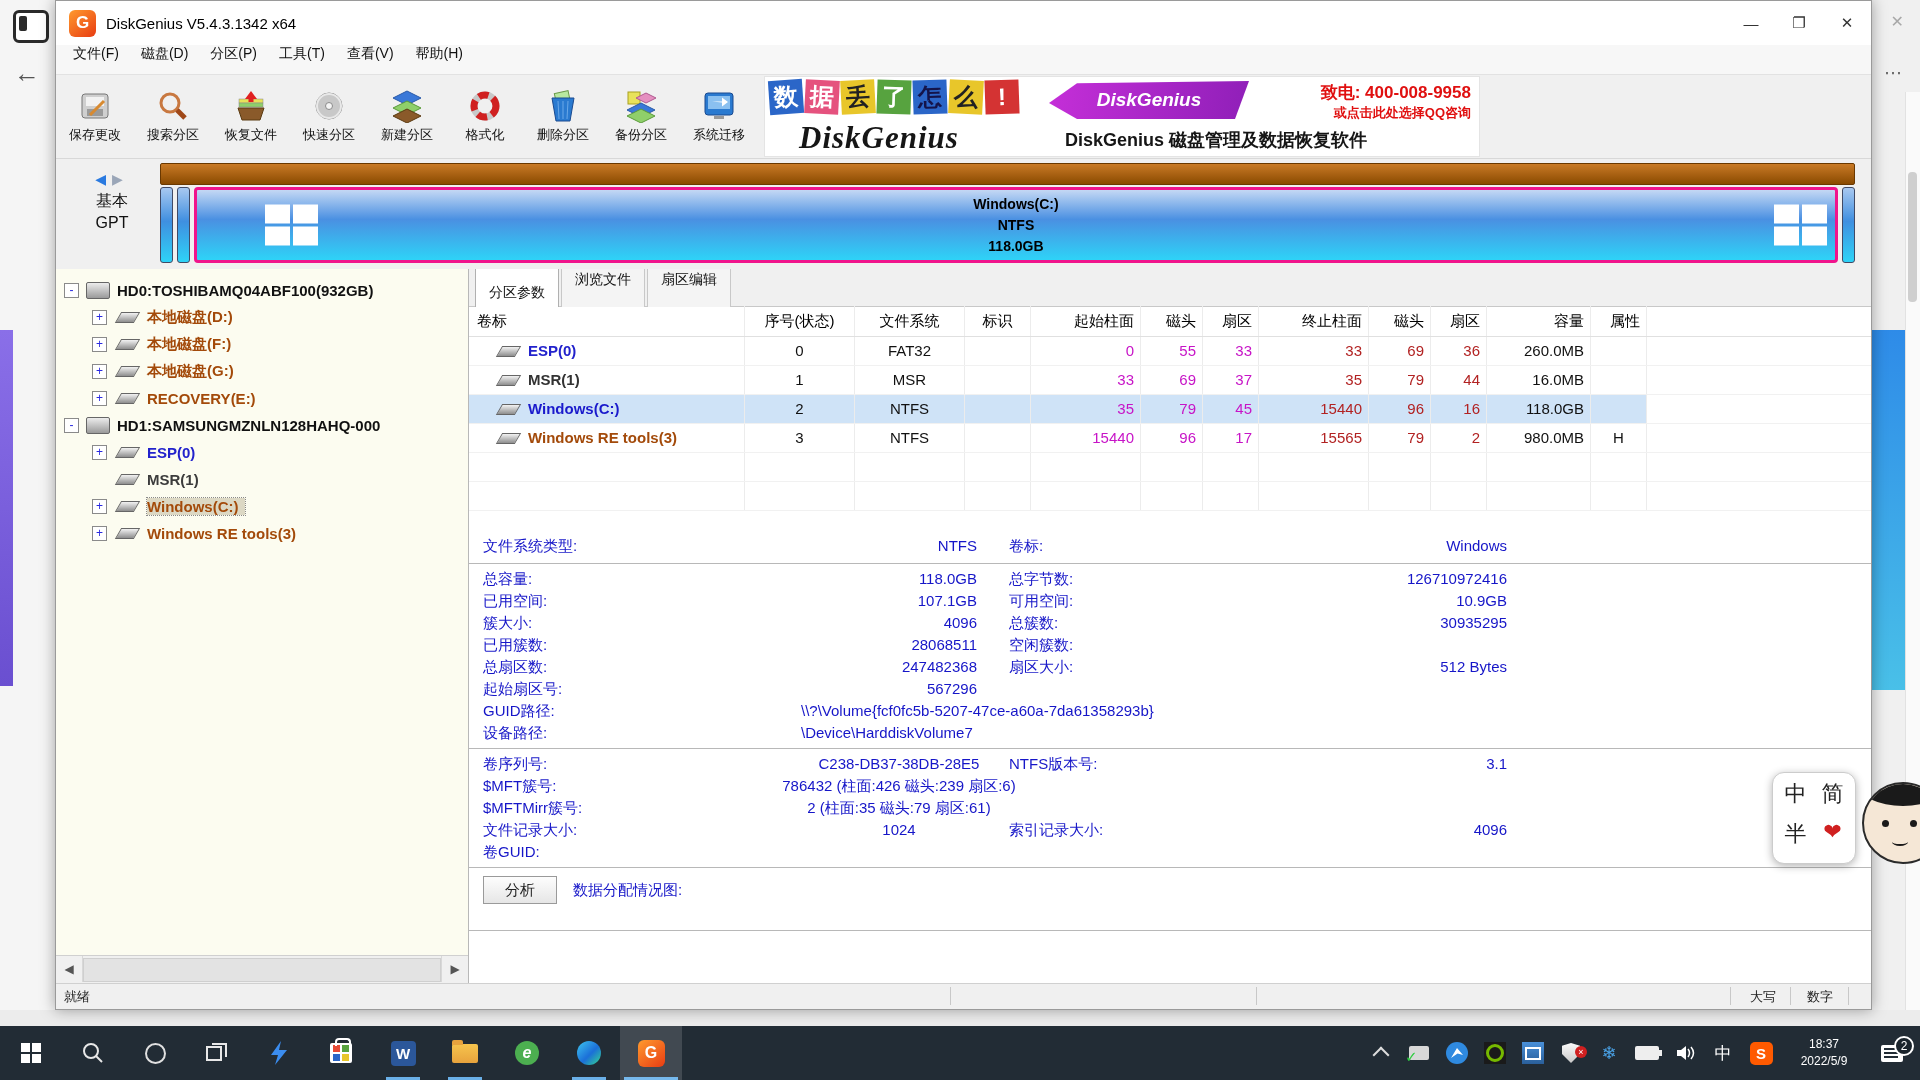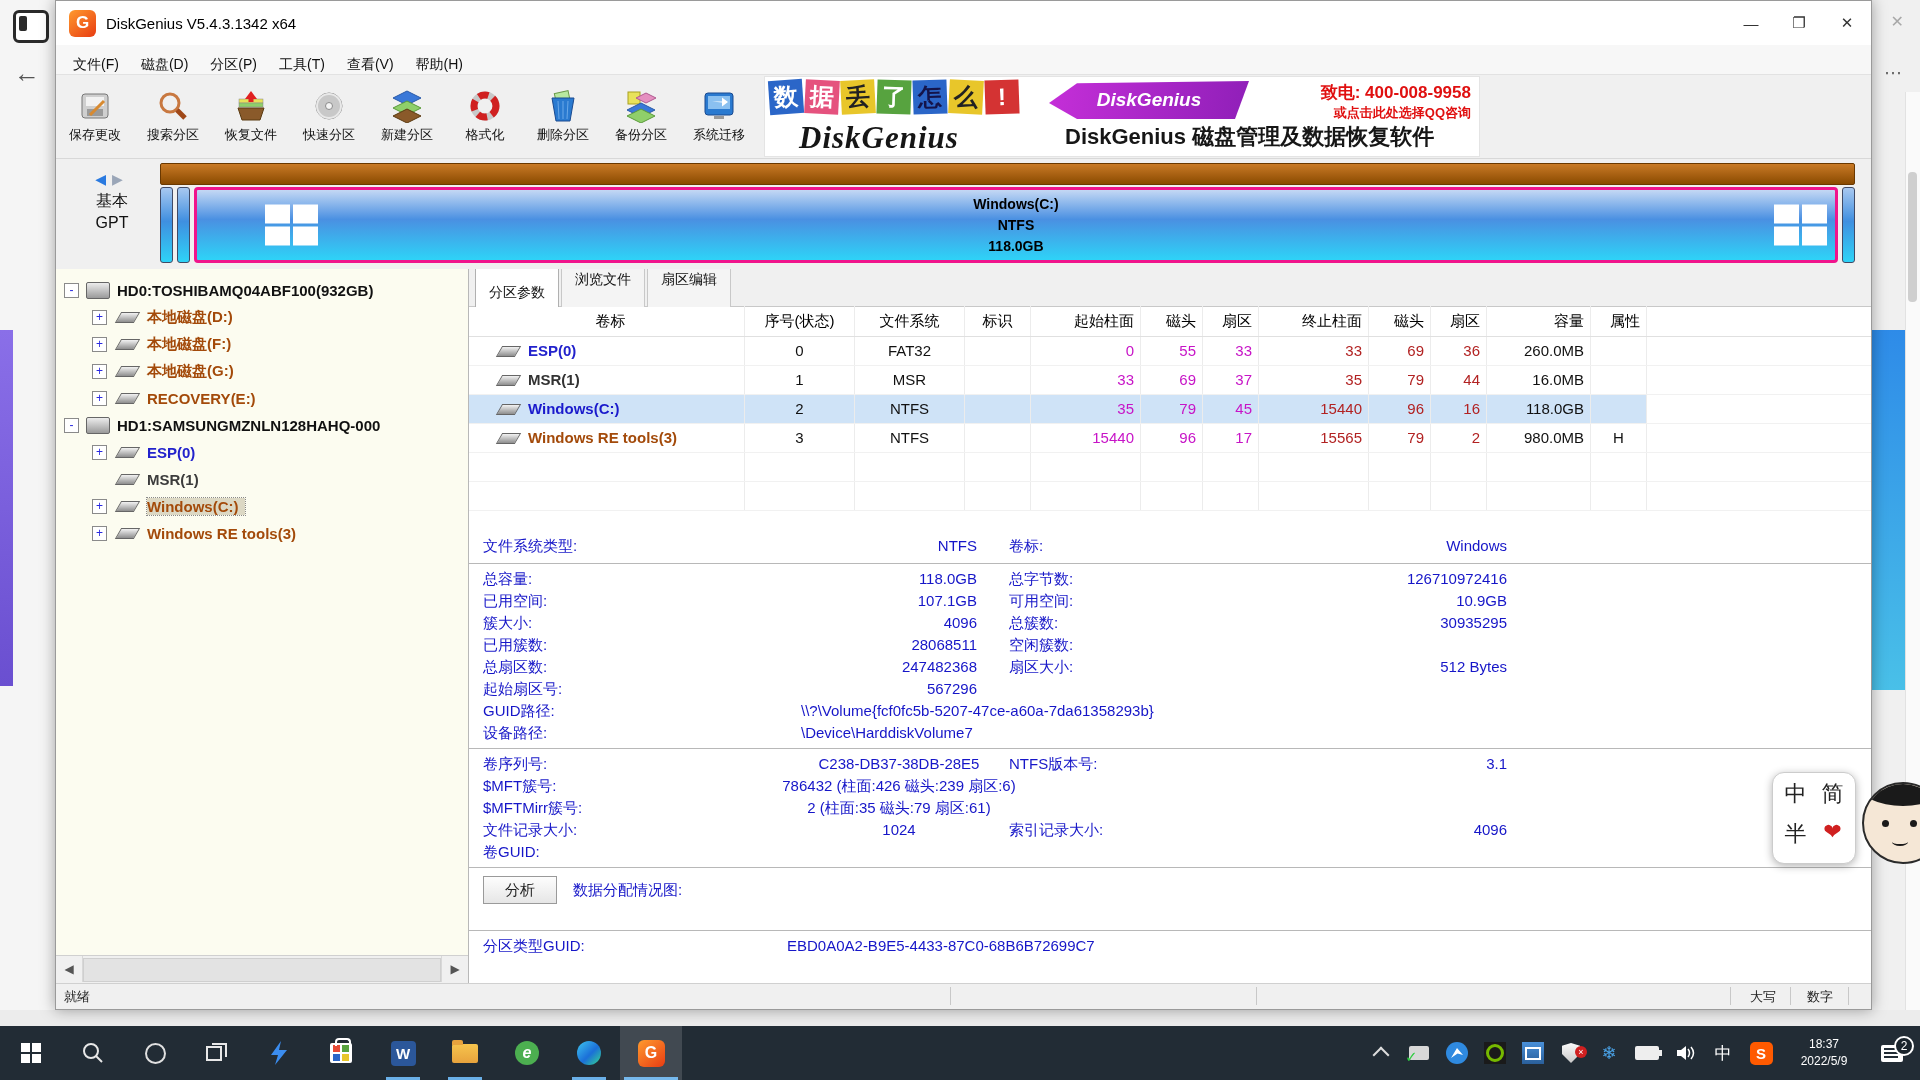--- a/index.html
+++ b/index.html
@@ -22,21 +22,21 @@
   
   .app{position:absolute;left:55px;top:0;width:1817px;height:1010px;background:#f0f0f0;
     border:1px solid #9a9a9a;box-sizing:border-box;display:flex;flex-direction:column;box-shadow:0 0 14px rgba(0,0,0,.35);}
   .titlebar{height:44px;background:#fff;display:flex;align-items:center;flex:0 0 auto;}
   .app-ico{width:27px;height:27px;margin-left:13px;border-radius:6px;background:linear-gradient(140deg,#ff9a2e,#e83c12);
     color:#fff;font-weight:bold;font-size:17px;display:flex;align-items:center;justify-content:center;}
   .title-text{margin-left:10px;font-size:15px;color:#000;}
   .winctl{margin-left:auto;display:flex;height:100%;}
   .winctl div{width:48px;display:flex;align-items:center;justify-content:center;font-size:15px;color:#333;}
   
-  .menubar{height:29px;background:#f7f7f7;border-bottom:1px solid #e2e2e2;display:flex;align-items:flex-end;padding-left:6px;flex:0 0 auto;font-size:14px;}
+  .menubar{height:29px;background:#f7f7f7;border-bottom:1px solid #e2e2e2;display:flex;align-items:flex-start;padding-left:6px;flex:0 0 auto;font-size:14px;}
   .menubar .mi{padding:0 11px;color:#111;}
   
   .toolbar{height:83px;background:#f0f0f0;border-bottom:1px solid #d8d8d8;display:flex;align-items:center;flex:0 0 auto;}
   .tool-btn{width:78px;height:76px;display:flex;flex-direction:column;align-items:center;justify-content:center;gap:3px;font-size:13px;color:#111;}
   .tool-ic{width:36px;height:34px;display:flex;align-items:center;justify-content:center;}
   
   .banner{position:relative;width:714px;height:79px;background:#fff;margin-left:6px;overflow:hidden;border:1px solid #e4e4e4;}
   .tiles{position:absolute;left:4px;top:3px;display:flex;gap:2px;}
   .tile{width:34px;height:34px;display:flex;align-items:center;justify-content:center;font-size:24px;font-weight:bold;}
   .t0{background:#2b66c8;color:#fff;transform:rotate(-4deg);}
@@ -46,21 +46,21 @@
   .t4{background:#2b66c8;color:#14144a;transform:rotate(-2deg);}
   .t5{background:#e8c62a;color:#222;transform:rotate(3deg);}
   .t6{background:#d43333;color:#fff;transform:rotate(-2deg);}
   .ribbon{position:absolute;left:284px;top:4px;width:200px;height:38px;background:linear-gradient(100deg,#c52fd8,#8f1fb8);
     clip-path:polygon(0 58%,14% 6%,100% 0,93% 100%,14% 100%);display:flex;align-items:center;justify-content:center;
     color:#fff;font-weight:bold;font-style:italic;font-size:19px;}
   .ban-phone{position:absolute;right:8px;top:4px;color:#e01010;font-weight:bold;font-size:17px;}
   .ban-qq{position:absolute;right:8px;top:27px;color:#e01010;font-weight:bold;font-size:13px;}
   .ban-brand{position:absolute;left:34px;bottom:0px;font-family:"Liberation Serif","DejaVu Serif",serif;
     font-style:italic;font-weight:bold;font-size:31px;color:#161616;letter-spacing:1px;}
-  .ban-sub{position:absolute;left:300px;bottom:4px;font-size:22px;font-weight:bold;color:#161616;}
+  .ban-sub{position:absolute;left:300px;bottom:4px;font-size:18px;font-weight:bold;color:#161616;}
   
   .diskpanel{height:110px;background:#f0f0f0;position:relative;flex:0 0 auto;}
   .disknav{position:absolute;left:14px;top:12px;width:84px;text-align:center;color:#111;}
   .disknav .arrows{font-size:14px;letter-spacing:6px;}
   .arr-prev{color:#2a7ae0;} .arr-next{color:#9aa6b8;}
   .disknav .dtype{font-size:16px;margin-top:4px;} .disknav .dscheme{font-size:16px;margin-top:2px;}
   .diskbar{position:absolute;left:104px;right:16px;top:4px;height:100px;}
   .brown{position:absolute;left:0;right:0;top:0;height:22px;background:linear-gradient(180deg,#c97a26,#8a4a00);
     border:1px solid #6a3800;border-radius:2px;box-sizing:border-box;}
   .segs{position:absolute;left:0;right:0;top:24px;bottom:0;display:flex;gap:4px;}
@@ -99,21 +99,21 @@
   .tab{padding:5px 13px;border:1px solid #c8c8c8;border-bottom:none;background:#f4f4f4;margin-right:2px;color:#111;}
   .tab.active{background:#fff;border-color:#b0b0b0;padding-top:18px;}
   
   .table{position:absolute;left:0;right:0;top:37px;}
   .trow{display:grid;grid-template-columns:276px 110px 110px 66px 110px 62px 56px 110px 62px 56px 104px 56px 1fr;
     height:28px;font-size:15px;border-bottom:1px solid #f1f1f1;}
   .trow.header{height:30px;border-bottom:1px solid #e0e0e0;color:#000;}
   .trow>div{border-right:1px solid #ececec;line-height:28px;overflow:hidden;white-space:nowrap;}
   .trow.header>div{line-height:30px;}
   .trow>div.fill{border-right:none;}
-  .cl{padding-left:8px;text-align:center;} .cc{text-align:center;} .cr{text-align:right;padding-right:6px;}
+  .cl{padding-left:8px;text-align:left;} .cc{text-align:center;} .cr{text-align:right;padding-right:6px;}
   .namecell{display:flex;align-items:center;padding-left:26px;font-weight:bold;}
   .mag{color:#c714c7;} .red{color:#b22222;} .blk{color:#111;}
   .pn-blue{color:#2222cc;} .pn-dark{color:#333;} .pn-navy{color:#1a1acc;} .pn-brown{color:#a34a0a;}
   .trow.selected>div{background:#cfe3f7;} .trow.selected>div.fill{background:transparent;}
   
   .details{position:absolute;left:0;right:0;top:248px;bottom:0;font-size:15px;color:#1616c8;padding-top:16px;overflow:hidden;}
   .drow{position:relative;height:22px;line-height:22px;white-space:nowrap;}
   .drow.tall{height:26px;line-height:26px;}
   .dl{position:absolute;left:14px;}
   .dv1{position:absolute;left:150px;width:358px;text-align:right;}
@@ -651,24 +651,20 @@
           </div>
           <div class="drow">
             <span class="dl">卷GUID:</span>
           </div>
           <div class="dsep"></div>
           <div class="dactions">
             <button class="analyze">分析</button>
             <span class="maplabel">数据分配情况图:</span>
           </div>
           <div class="dsep last"></div>
-          <div class="drow">
-            <span class="dl">分区类型GUID:</span>
-              <span class="dvg">EBD0A0A2-B9E5-4433-87C0-68B6B72699C7</span>
-          </div>
         </div>
       </div>
     </div>
 
     <div class="statusbar">
       <span class="sb-ready">就绪</span>
       <span class="sb-sep" style="left:894px;"></span>
       <span class="sb-sep" style="left:1200px;"></span>
       <span class="sb-sep" style="right:140px;"></span>
       <span class="sb-caps">大写</span>

